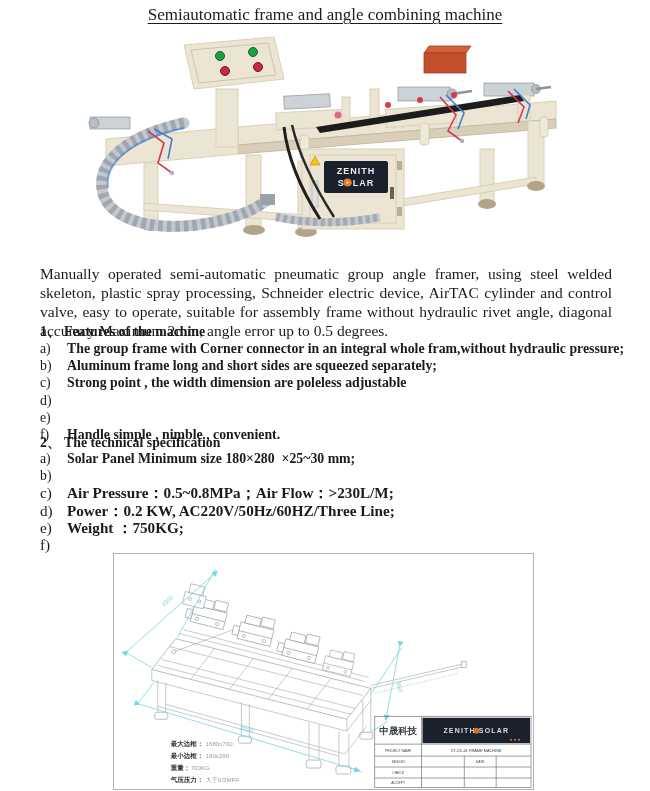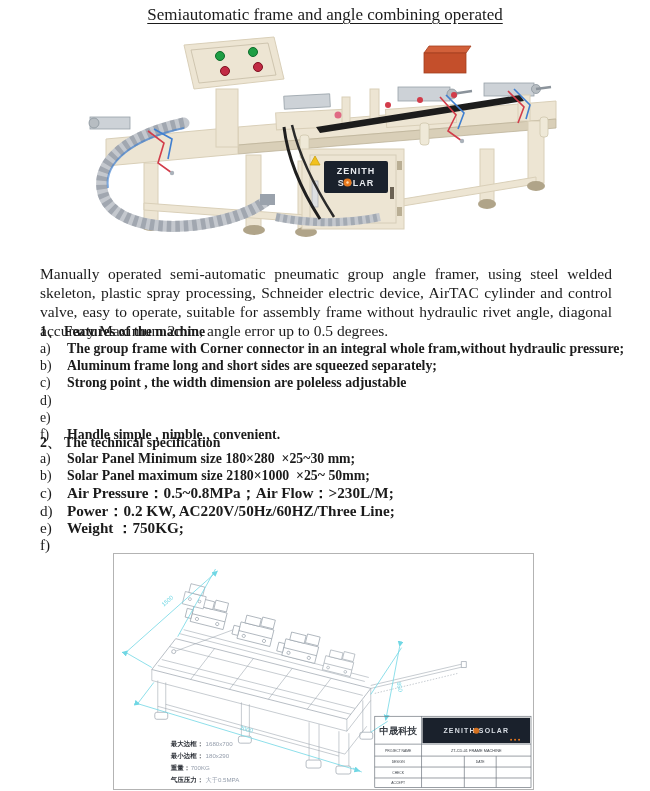--- a/index.html
+++ b/index.html
@@ -44,21 +44,21 @@
   .silver{fill:#cdd2d7;stroke:#97a0a8;stroke-width:.8;}
   .tube-r{fill:none;stroke:var(--tube-red,#d23c4a);stroke-width:1.6;}
   .tube-b{fill:none;stroke:var(--tube-blue,#3f7fd0);stroke-width:1.6;}
 </style>
 </head>
 <body>
 
 <div class="page">
 
   <div class="title">
-    <span>Semiautomatic frame and angle combining operated</span>
+    <span>Semiautomatic frame and angle combining machine</span>
   </div>
 
   <svg class="photo" viewBox="0 0 474 212">
 
     <g>
       <polygon class="cream" points="150,96 468,70 468,88 150,114"></polygon>
       <polygon class="creamd" points="150,114 468,88 468,97 150,123"></polygon>
       <polygon class="cream" points="18,108 150,96 150,123 18,135"></polygon>
       <rect class="cream" x="440" y="90" width="16" height="62"></rect>
       <rect class="cream" x="392" y="118" width="14" height="52"></rect>
@@ -193,21 +193,20 @@
     <span class="num">2、</span><span>The technical specification</span>
   </div>
 
   <div class="list list-2">
     <div class="li">
         <span class="ltr">a)</span>
         <span class="txt">Solar Panel Minimum size 180×280  ×25~30 mm;</span>
       </div>
     <div class="li">
         <span class="ltr">b)</span>
-        <span class="txt">Solar Panel maximum size 2180×1000  ×25~ 50mm;</span>
       </div>
     <div class="li lg">
         <span class="ltr">c)</span>
         <span class="txt">Air Pressure：0.5~0.8MPa；Air Flow：&gt;230L/M;</span>
       </div>
     <div class="li lg">
         <span class="ltr">d)</span>
         <span class="txt">Power：0.2 KW, AC220V/50Hz/60HZ/Three Line;</span>
       </div>
     <div class="li lg">

